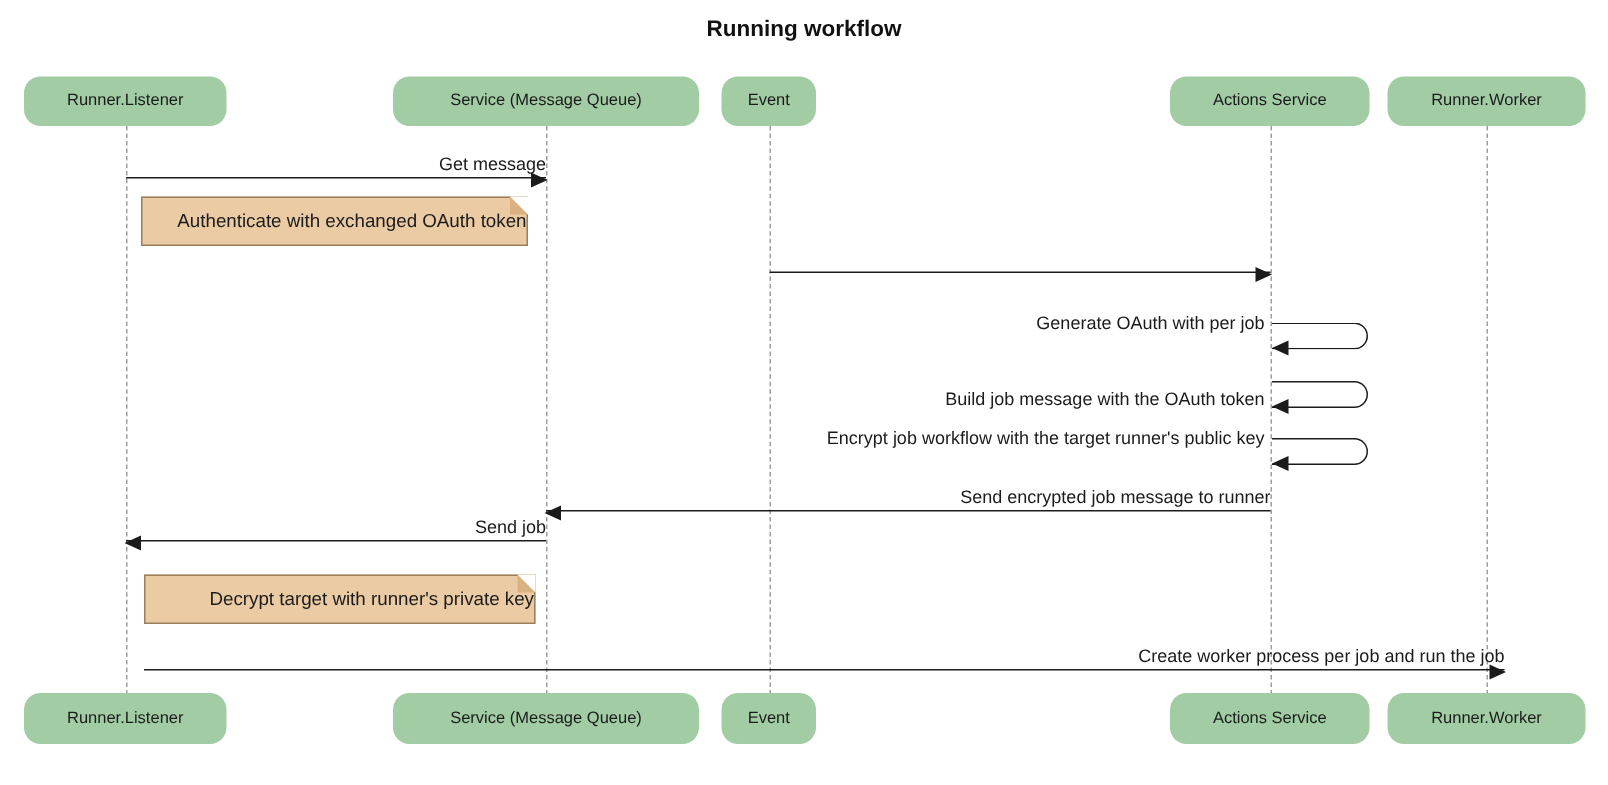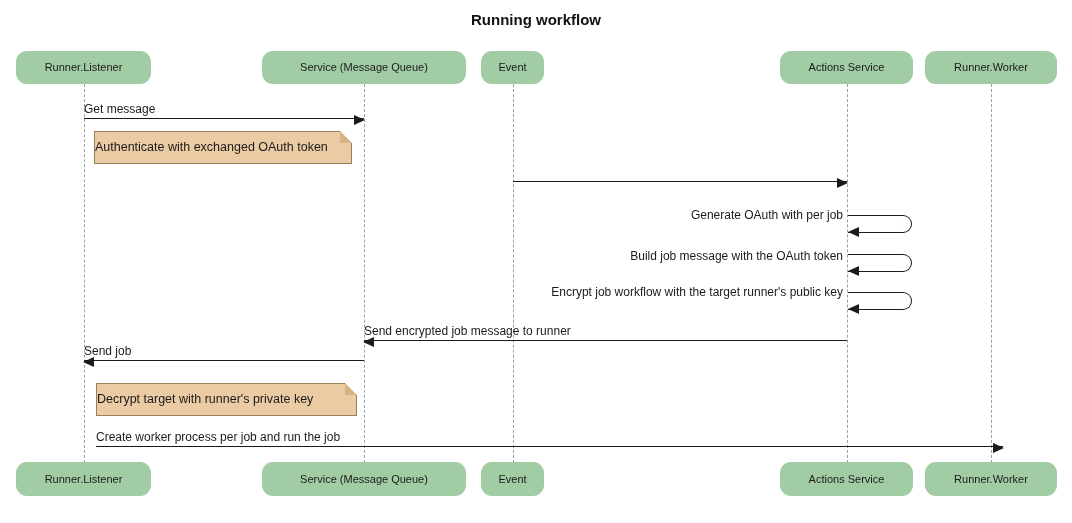--- a/index.html
+++ b/index.html
@@ -27,21 +27,21 @@
     border-left:1px dashed var(--lifeline-color);
   }
   .actor{
     position:absolute; height:33px; background:var(--actor-fill);
     border-radius:11px; text-align:center; line-height:33px;
     font-size:11px; color:var(--actor-text); white-space:nowrap;
   }
   .actor.bottom{height:34px; line-height:34px;}
   .msg{position:absolute;}
   .msg .lbl{
-    text-align:left; font-size:12px; line-height:13px; white-space:nowrap;
+    text-align:right; font-size:12px; line-height:13px; white-space:nowrap;
     color:var(--line-color);
   }
   .msg .line{
     margin-top:2px; height:0; border-top:1.5px solid var(--line-color); position:relative;
   }
   .ah{position:absolute; width:0; height:0;}
   .ah-right{
     right:-1px; top:-4.5px;
     border-left:11px solid var(--line-color);
     border-top:5px solid transparent; border-bottom:5px solid transparent;
@@ -62,21 +62,21 @@
     white-space:nowrap; color:var(--line-color);
   }
   .loop-ah{
     position:absolute; left:848px; width:0; height:0;
     border-right:11px solid var(--line-color);
     border-top:5px solid transparent; border-bottom:5px solid transparent;
   }
   .note{
     position:absolute; box-sizing:border-box; height:33px;
     background:var(--note-fill); border:1px solid var(--note-border);
-    text-align:left; line-height:31px; font-size:12.5px; white-space:nowrap;
+    text-align:right; line-height:31px; font-size:12.5px; white-space:nowrap;
     color:#1b1b1b;
   }
   .note .fold{
     position:absolute; top:-1px; right:-1px; width:0; height:0;
     border-style:solid; border-width:0 12px 12px 0;
     border-color:var(--bg) var(--bg) var(--note-fold) var(--note-fold);
   }
 </style>
 </head>
 <body>
@@ -112,21 +112,21 @@
   <div class="msg" style="left:513px; top:179px; width:334px">
     <div class="line">
       <div class="ah ah-right"></div>
     </div>
   </div>
 
   <div class="loop-lbl" style="top:208px">Generate OAuth with per job</div>
   <div class="loop" style="top:215px"></div>
   <div class="loop-ah" style="top:227px"></div>
 
-  <div class="loop-lbl" style="top:249px">Build job message with the OAuth token</div>
+  <div class="loop-lbl" style="top:259px">Build job message with the OAuth token</div>
   <div class="loop" style="top:254px"></div>
   <div class="loop-ah" style="top:266px"></div>
 
   <div class="loop-lbl" style="top:285px">Encrypt job workflow with the target runner's public key</div>
   <div class="loop" style="top:292px"></div>
   <div class="loop-ah" style="top:304px"></div>
 
   <div class="msg" style="left:364px; top:325px; width:483px">
     <div class="lbl">Send encrypted job message to runner</div>
     <div class="line">

